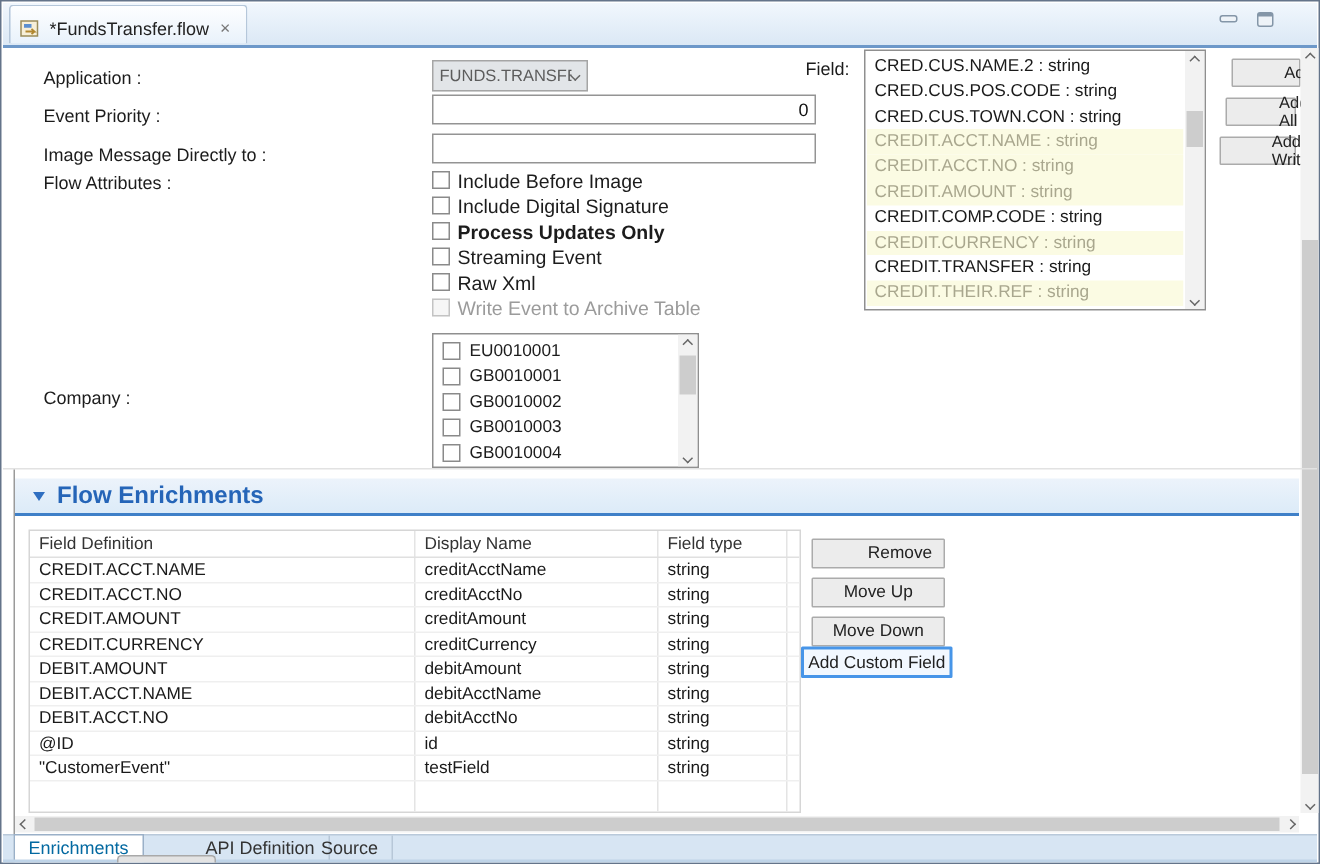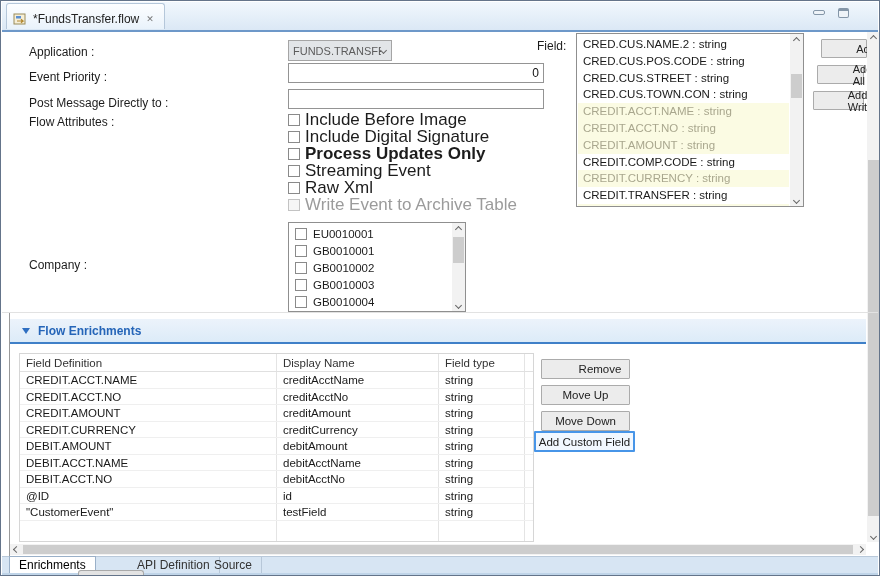--- a/index.html
+++ b/index.html
@@ -30,21 +30,21 @@
     background:#e2e5e8; display:flex; align-items:center; }
   .combo-text { flex:1; font-size:11px; color:#5c5c5c; padding-left:4px; white-space:nowrap; overflow:hidden; }
   .chev { width:5px; height:5px; border-left:1.4px solid #666; border-top:1.4px solid #666; display:inline-block; }
   .chev.up   { transform:rotate(45deg); }
   .chev.down { transform:rotate(225deg); }
   .chev.left { transform:rotate(-45deg); }
   .chev.right{ transform:rotate(135deg); }
   .combo-chev { margin-right:5px; }
   .cbrow { position:absolute; left:287px; height:16px; display:flex; align-items:center; gap:5px; cursor:default; }
   .cb { width:12px; height:12px; border:1px solid #8a8a8a; background:#fff; flex:0 0 auto; }
-  .cbl { font-size:17px; color:#1c1c1c; white-space:nowrap; }
+  .cbl { font-size:13px; color:#1c1c1c; white-space:nowrap; }
   .cbrow.disabled .cb { border-color:#c3c3c3; background:#f6f6f6; }
   .cbrow.disabled .cbl { color:#9b9b9b; }
   
   .companybox { position:absolute; left:287px; top:221px; width:178px; height:90px;
     border:1px solid #8f8f8f; background:#fff; overflow:hidden; }
   .companybox .items { position:absolute; left:0; top:2px; right:14px; bottom:0; overflow:hidden; }
   .corow { height:17px; display:flex; align-items:center; gap:6px; padding-left:6px; }
   .corow .cbl { font-size:11.5px; }
   
   .sbv { position:absolute; background:#f2f2f2; width:13px; }
@@ -62,39 +62,39 @@
   .pushbtn { position:absolute; height:19px; background:#ececec; border:1px solid #ababab;
     font-family:"Liberation Sans",sans-serif; font-size:11px; color:#222; display:flex; align-items:center; justify-content:center;
     border-radius:1px; cursor:default;padding-left:44px; }
   
   .sash { position:absolute; left:1px; top:311px; right:1px; height:1px; background:#e2e2e2; }
   .section-leftline { position:absolute; left:8px; top:312px; width:1px; height:243px; background:#9a9a9a; }
   .secband { position:absolute; left:9px; top:318px; width:856px; height:23px;
     background:linear-gradient(#ecf3fb,#dcebf8); display:flex; align-items:center; }
   .sec-tri { width:0; height:0; border-left:4px solid transparent; border-right:4px solid transparent;
     border-top:6px solid #2f6fc1; margin-left:12px; }
-  .sec-title { font-size:12px; font-weight:bold; color:#2565b8; margin-left:8px; }
+  .sec-title { font-size:16px; font-weight:bold; color:#2565b8; margin-left:8px; }
   .sec-underline { position:absolute; left:9px; top:341px; width:856px; height:2px; background:#3f80c8; }
   
   .etable { position:absolute; left:18px; top:352px; width:515px; height:189px;
     border:1px solid #d6d6d6; background:#fff; overflow:hidden; }
   .vline { position:absolute; top:0; bottom:0; width:1px; background:#e4e4e4; }
   .thead { height:18px; line-height:18px; border-bottom:1px solid #e0e0e0; position:relative; }
   .trow  { height:16.5px; line-height:16.5px; border-bottom:1px solid #efefef; position:relative; }
   .tcell { position:absolute; top:0; font-size:11.5px; color:#1a1a1a; white-space:nowrap; }
   .thead .tcell { color:#333; }
   .tc1 { left:6px; } .tc2 { left:263px; } .tc3 { left:425px; }
   .actbtn { position:absolute; left:540px; width:89px; height:20px; background:#ececec; border:1px solid #ababab;
     font-size:11.5px; color:#222; display:flex; align-items:center; justify-content:center; border-radius:1px; }
   .actbtn.focusblue { left:533px; width:101px; height:21px; border:2px solid #4795e8; background:#f2f8ff; }
   
   .btabs { position:absolute; left:1px; top:555px; right:1px; height:18px; background:#d7e5f3; border-top:1px solid #b9c9da; }
   .btab { position:absolute; top:0; height:18px; line-height:17px; font-size:12px; color:#333;
     padding:0 9px; border-right:1px solid #b7c7d8; white-space:nowrap; }
-  .btab.active { background:#fff; border:1px solid #9ab0c8; border-bottom:none; top:-1px; height:19px; color:#000000; }
+  .btab.active { background:#fff; border:1px solid #9ab0c8; border-bottom:none; top:-1px; height:19px; color:#0369a1; }
   .bottomstrip { position:absolute; left:1px; top:572px; right:1px; height:3px; background:#bfd4e8; }
   .peekbtn { position:absolute; left:77px; top:569px; width:66px; height:7px; background:#e3e3e3;
     border:1px solid #a9a9a9; border-bottom:none; border-radius:3px 3px 0 0; }
   .fieldlbl { position:absolute; left:536px; top:38px; font-size:12px; color:#1c1c1c; }
 </style>
 </head>
 <body>
 
 <div class="screen">
 
@@ -118,21 +118,21 @@
 
   <div class="flabel" style="top:44px;">Application :</div>
   <div class="combo">
     <span class="combo-text">FUNDS.TRANSFER</span>
     <span class="chev down combo-chev"></span>
   </div>
 
   <div class="flabel" style="top:69px;">Event Priority :</div>
   <input class="tinput num" style="top: 62px;" value="0">
 
-  <div class="flabel" style="top:95px;">Post Message Directly to :</div>
+  <div class="flabel" style="top:95px;">Image Message Directly to :</div>
   <input class="tinput" style="top: 88px;" value="">
 
   <div class="flabel" style="top:114px;">Flow Attributes :</div>
 
   <div class="cbrow" style="top:111px;">
     <span class="cb"></span>
     <span class="cbl">Include Before Image</span>
   </div>
   <div class="cbrow" style="top:128px;">
     <span class="cb"></span>
@@ -192,21 +192,20 @@
           <span class="chev down"></span>
         </div>
     </div>
   </div>
 
   <div class="fieldlbl">Field:</div>
   <div class="fieldbox">
     <div class="items">
       <div class="fitem">CRED.CUS.NAME.2 : string</div>
       <div class="fitem">CRED.CUS.POS.CODE : string</div>
-      <div class="fitem">CRED.CUS.STREET : string</div>
       <div class="fitem">CRED.CUS.TOWN.CON : string</div>
       <div class="fitem used">CREDIT.ACCT.NAME : string</div>
       <div class="fitem used">CREDIT.ACCT.NO : string</div>
       <div class="fitem used">CREDIT.AMOUNT : string</div>
       <div class="fitem">CREDIT.COMP.CODE : string</div>
       <div class="fitem used">CREDIT.CURRENCY : string</div>
       <div class="fitem">CREDIT.TRANSFER : string</div>
       <div class="fitem used">CREDIT.THEIR.REF : string</div>
     </div>
     <div class="sbv" style="right:0; top:0; bottom:0;">

